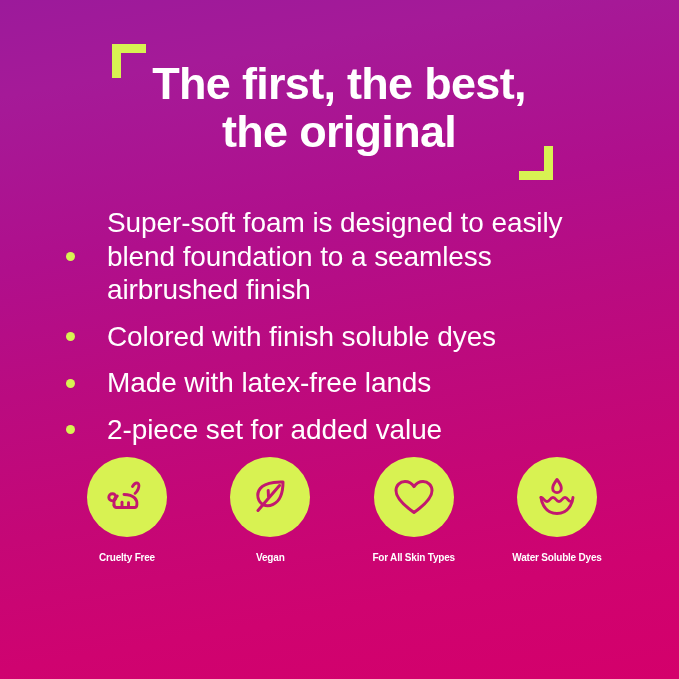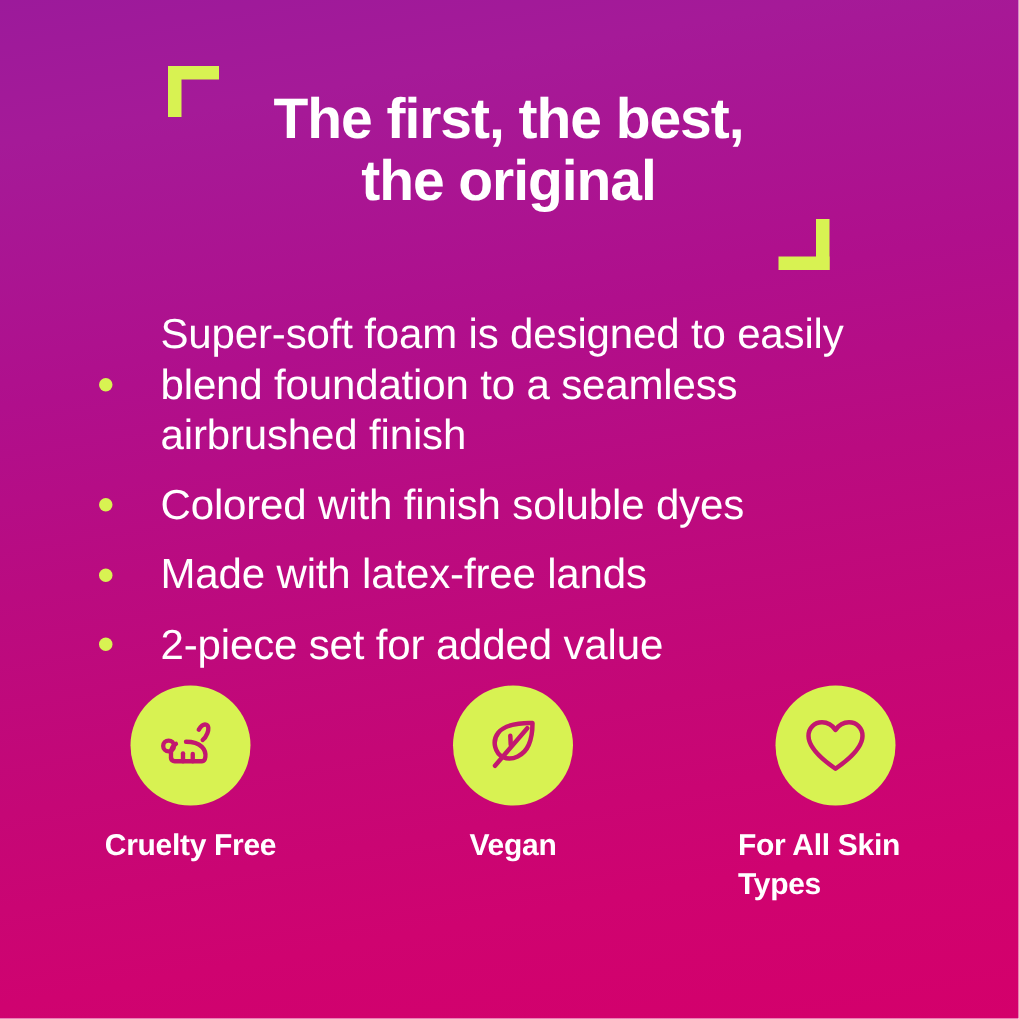--- a/index.html
+++ b/index.html
@@ -51,21 +51,21 @@
   }
 
   
   #headline {
     position: absolute;
     left: 104px;
     top: 60px;
     width: 470px;
     text-align: center;
     color: #ffffff;
-    font-size: 38px;
+    font-size: 45px;
     line-height: 1.07;
     font-weight: 800;
     letter-spacing: -0.7px;
     white-space: pre-line;
   }
 
   
   #bullets {
     position: absolute;
     left: 66px;
@@ -121,24 +121,24 @@
     display: flex;
     align-items: center;
     justify-content: center;
   }
   .badge-circle svg {
     display: block;
   }
   .badge-label {
     margin-top: 14px;
     color: #ffffff;
-    font-size: 20px;
+    font-size: 10px;
     line-height: 1.3;
     font-weight: 700;
-    text-align: left;
+    text-align: right;
     letter-spacing: -0.2px;
   }
 </style>
 </head>
 <body>
 
 <div id="poster">
 
   <div class="bracket tl"></div>
   <div class="bracket br"></div>
@@ -198,16 +198,28 @@
 
     <div class="badge">
       <div class="badge-circle">
         <svg width="48" height="48" viewBox="0 0 48 48">
           <path d="M24 39.5 C 9 29 6 22.5 6 17.6 C 6 12.3 10 8.5 15 8.5 C 18.6 8.5 21.9 10.5 24 13.6 C 26.1 10.5 29.4 8.5 33 8.5 C 38 8.5 42 12.3 42 17.6 C 42 22.5 39 29 24 39.5 Z" fill="none" stroke="#c2186f" stroke-width="3" stroke-linejoin="round"></path>
         </svg>
       </div>
       <div class="badge-label">For All Skin Types</div>
     </div>
 
+    <div class="badge">
+      <div class="badge-circle">
+        <svg width="50" height="50" viewBox="0 0 50 50">
+          <g fill="none" stroke="#c2186f" stroke-width="2.9" stroke-linecap="round" stroke-linejoin="round">
+            <path d="M25 7.5 C 25 7.5 20.7 13 20.7 16.2 C 20.7 18.7 22.6 20.6 25 20.6 C 27.4 20.6 29.3 18.7 29.3 16.2 C 29.3 13 25 7.5 25 7.5 Z"></path>
+            <path d="M9 25.5 C 9 25.5 10.5 41.5 25 41.5 C 39.5 41.5 41 25.5 41 25.5"></path>
+            <path d="M9 25.5 C 12 25.5 12 29.5 15 29.5 C 18 29.5 18 25.5 21 25.5 C 24 25.5 24 29.5 27 29.5 C 30 29.5 30 25.5 33 25.5 C 36 25.5 36 29.5 38.6 29.4"></path>
+          </g>
+        </svg>
+      </div>
+      <div class="badge-label">Water Soluble Dyes</div>
+    </div>
 
   </div>
 
 </div>
 
 </body></html>

